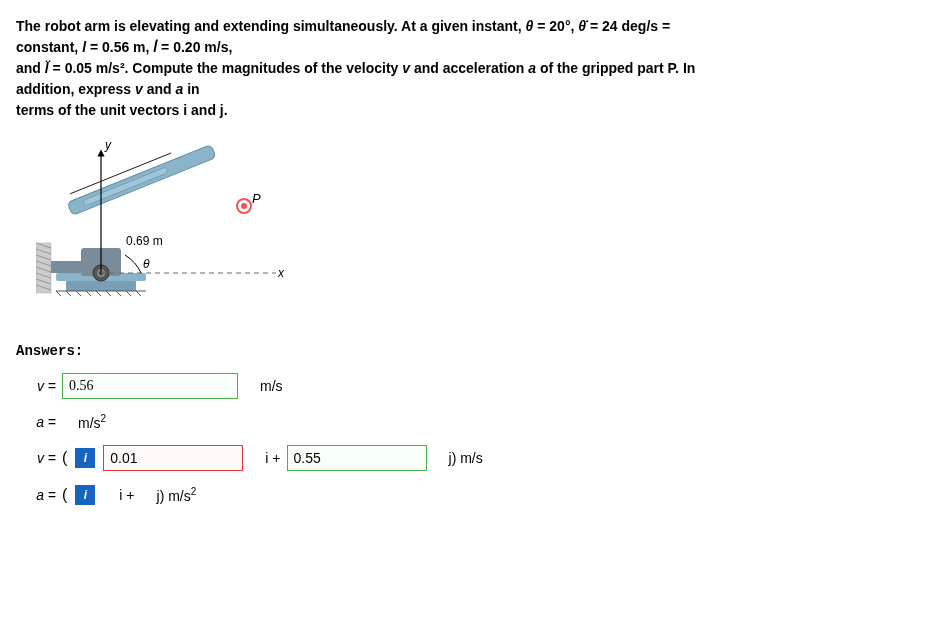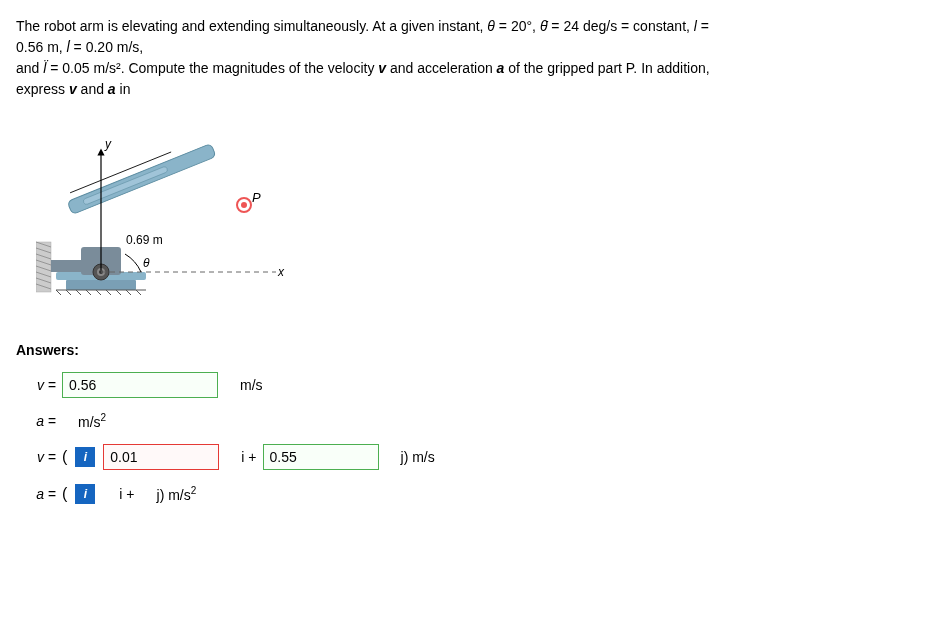--- a/index.html
+++ b/index.html
@@ -7,40 +7,42 @@
       font-family: Arial, sans-serif;
       font-size: 14px;
       background: #fff;
       color: #000;
       padding: 16px;
       width: 939px;
       min-height: 631px;
     }
     .problem-text {
       line-height: 1.5;
-      margin-bottom: 32px;
+      margin-bottom: 12px;
       max-width: 700px;
+      font-weight: bold;
     }
     .diagram-area {
       margin: 10px 0 20px 20px;
       width: 280px;
       height: 190px;
       position: relative;
     }
     
     .diagram-svg {
       width: 280px;
       height: 190px;
     }
     .answers-section {
       margin-top: 10px;
     }
     .answers-label {
       font-weight: bold;
       margin-bottom: 14px;
+      font-family: Liberation Mono, monospace;
     }
     .answer-row {
       display: flex;
       align-items: center;
       margin-bottom: 14px;
       gap: 6px;
     }
     .row-label {
       width: 40px;
       text-align: right;
@@ -55,24 +57,25 @@
     }
     .answer-input.correct {
       border-color: #4caf50;
       background: #f9fff9;
     }
     .answer-input.incorrect {
       border-color: #e53935;
       background: #fff9f9;
     }
     .answer-input.wide {
-      width: 156px;
+      width: 176px;
+      font-family: Liberation Serif, serif;
     }
     .answer-input.medium {
-      width: 116px;
+      width: 140px;
     }
     .unit-label {
       font-size: 14px;
       margin-left: 16px;
     }
     .paren {
       font-size: 16px;
     }
     .i-badge {
       display: inline-flex;
@@ -88,20 +91,21 @@
       margin: 0 2px;
     }
     sup { font-size: 10px; }
   </style>
 </head>
 <body>
 
 <div class="problem-text">
   <span>The robot arm is elevating and extending simultaneously. At a given instant, <i>θ</i> = 20°, <i>θ̇</i> = 24 deg/s = constant, <i>l</i> = 0.56 m, <i>l̇</i> = 0.20 m/s,</span><br>
   <span>and <i>l̈</i> = 0.05 m/s². Compute the magnitudes of the velocity <b><i>v</i></b> and acceleration <b><i>a</i></b> of the gripped part P. In addition, express <b><i>v</i></b> and <b><i>a</i></b> in</span><br>
+  <span>terms of the unit vectors <b>i</b> and <b>j</b>.</span>
 </div>
 
 <div class="diagram-area">
   <svg class="diagram-svg" viewBox="0 0 280 190" xmlns="http://www.w3.org/2000/svg">
 
     <rect x="20" y="140" width="90" height="8" fill="#8ab4c9" rx="2"></rect>
     <rect x="30" y="148" width="70" height="10" fill="#7a9fb5" rx="1"></rect>
 
     <line x1="20" y1="158" x2="110" y2="158" stroke="#555" stroke-width="1"></line>
     <line x1="20" y1="158" x2="25" y2="163" stroke="#555" stroke-width="1"></line>

